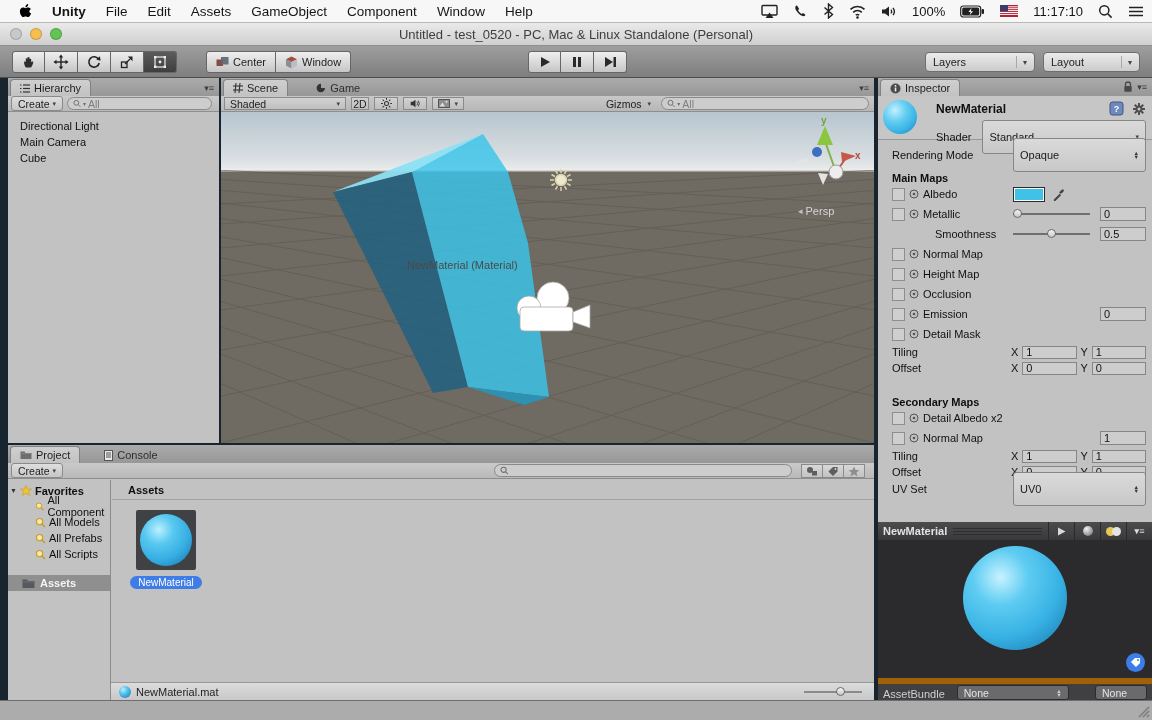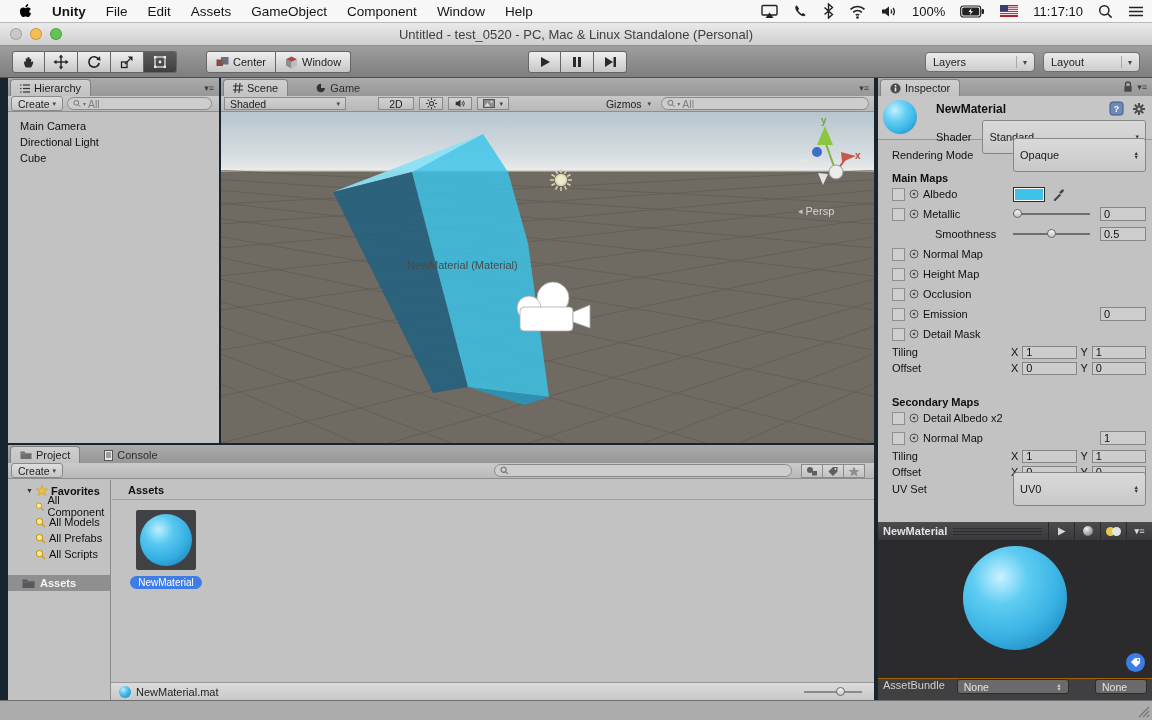--- a/index.html
+++ b/index.html
@@ -113,33 +113,33 @@
   .preview{position:absolute;left:0;top:444px;width:274px;height:178px;}
   .pv-header{height:18px;background:linear-gradient(#4C4C4E,#39393B);display:flex;align-items:center;
              color:#E2E2E2;font-size:11px;font-weight:bold;padding-left:5px;box-sizing:border-box;}
   .pv-drag{flex:1;height:7px;margin:0 6px;background:repeating-linear-gradient(180deg,#262626 0 1px,transparent 1px 3px);opacity:.7;}
   .pv-btn{width:25px;height:18px;display:flex;align-items:center;justify-content:center;border-left:1px solid #2A2A2A;color:#DDD;gap:1px;}
   .pv-body{height:138px;background:#2B2B2D;position:relative;}
   .pv-sphere{position:absolute;left:50%;top:6px;transform:translateX(-50%);width:104px;height:104px;border-radius:50%;
       background:radial-gradient(circle at 36% 30%,#C8F2FF,#5ECCF2 28%,#38B2E4 60%,#1F86BA 88%,#14618A);}
   .pv-tag{position:absolute;right:7px;bottom:6px;width:19px;height:19px;border-radius:50%;background:#3D7DE8;
           display:flex;align-items:center;justify-content:center;}
-  .pv-ab{height:22px;background:#404042;border-top:1px solid #a16207;display:flex;align-items:flex-start;
+  .pv-ab{height:22px;background:#404042;border-top:6px solid #a16207;display:flex;align-items:flex-end;
          padding:0 5px;box-sizing:border-box;color:#CFCFCF;font-size:11px;}
   .ab-dd{height:15px;box-sizing:border-box;background:#6A6A6C;border:1px solid #2C2C2C;border-radius:3px;
          color:#E4E4E4;display:flex;align-items:center;padding:0 6px;font-size:10.5px;gap:35px;}
 
   
   .project{left:8px;top:445px;width:866px;height:255px;}
   .psearch{position:absolute;left:486px;top:1px;width:298px;}
   .pbtns{position:absolute;right:9px;top:1px;display:flex;}
   .mini{width:22px;height:14px;box-sizing:border-box;border:1px solid #8A8A8A;margin-left:-1px;
         background:linear-gradient(#D8D8D8,#C2C2C2);display:flex;align-items:center;justify-content:center;}
   .ptree{position:absolute;left:0;top:35px;bottom:0;width:103px;border-right:1px solid #8C8C8C;font-size:11px;color:#101010;box-sizing:border-box;}
-  .fav-h{display:flex;align-items:center;gap:3px;padding:3px 0 0 18px;font-weight:bold;height:15px;}
+  .fav-h{display:flex;align-items:center;gap:3px;padding:3px 0 0 2px;font-weight:bold;height:15px;}
   .fav-h .tri{font-size:7px;color:#333;}
   .fav-item{display:flex;align-items:center;gap:3px;padding-left:27px;height:16px;}
   .assets-row{margin-top:13px;height:16px;background:#8F8F8F;display:flex;align-items:center;gap:5px;
               padding-left:14px;color:#F4F4F4;font-weight:bold;}
   .ppane{position:absolute;left:104px;top:35px;right:0;bottom:18px;}
   .pane-header{height:19px;border-bottom:1px solid #A0A0A0;display:flex;align-items:center;padding-left:16px;
                font-weight:bold;font-size:11px;color:#0E0E0E;}
   .thumb{position:absolute;left:24px;top:30px;width:60px;height:60px;background:#3F4145;border-radius:2px;}
   .thumb .ball{position:absolute;left:4px;top:4px;width:52px;height:52px;border-radius:50%;
       background:radial-gradient(circle at 36% 30%,#BCEFFF,#57C8F0 30%,#35ADE2 62%,#1C7FB2 90%,#145C84);}
@@ -362,22 +362,22 @@
     <span class="searchpill" style="flex:1;margin:0 4px;">
       <svg width="9" height="9" viewBox="0 0 12 12">
           <circle cx="5" cy="5" r="3.6" fill="none" stroke="#6E6E6E" stroke-width="1.4"></circle>
           <line x1="7.8" y1="7.8" x2="11" y2="11" stroke="#6E6E6E" stroke-width="1.4"></line>
         </svg>
       <span style="font-size:6px;color:#6E6E6E;">▾</span>
       <input placeholder="All" style="">
     </span>
   </div>
   <div style="padding-top:6px;">
+    <div class="hrow">Directional Light</div>
     <div class="hrow">Main Camera</div>
-    <div class="hrow">Directional Light</div>
     <div class="hrow">Cube</div>
   </div>
 </div>
 
 <div class="panel scenepanel">
   <div class="tabbar">
     <span class="tab">
       <svg width="10" height="10" viewBox="0 0 10 10">
           <g stroke="#333" stroke-width="1.1">
             <line x1="3" y1="0" x2="2" y2="10"></line>
@@ -394,21 +394,21 @@
         </svg>
       <span>Game</span>
     </span>
     <span class="panelmenu">▾≡</span>
   </div>
   <div class="scene-tb">
     <span class="sbtn sdd">
         <span>Shaded</span>
         <span class="caret">▾</span>
       </span>
-    <span class="sbtn" style="width:36px;margin-left:27px;">2D</span>
+    <span class="sbtn" style="width:18px;">2D</span>
     <span class="sbtn" style="width:24px;">
         <svg width="11" height="11" viewBox="0 0 12 12">
           <circle cx="6" cy="6" r="2.2" fill="none" stroke="#333" stroke-width="1.1"></circle>
           <g stroke="#333" stroke-width="1.1">
             <line x1="6" y1="0" x2="6" y2="2"></line>
             <line x1="6" y1="10" x2="6" y2="12"></line>
             <line x1="0" y1="6" x2="2" y2="6"></line>
             <line x1="10" y1="6" x2="12" y2="6"></line>
             <line x1="1.8" y1="1.8" x2="3.2" y2="3.2"></line>
             <line x1="8.8" y1="8.8" x2="10.2" y2="10.2"></line>

